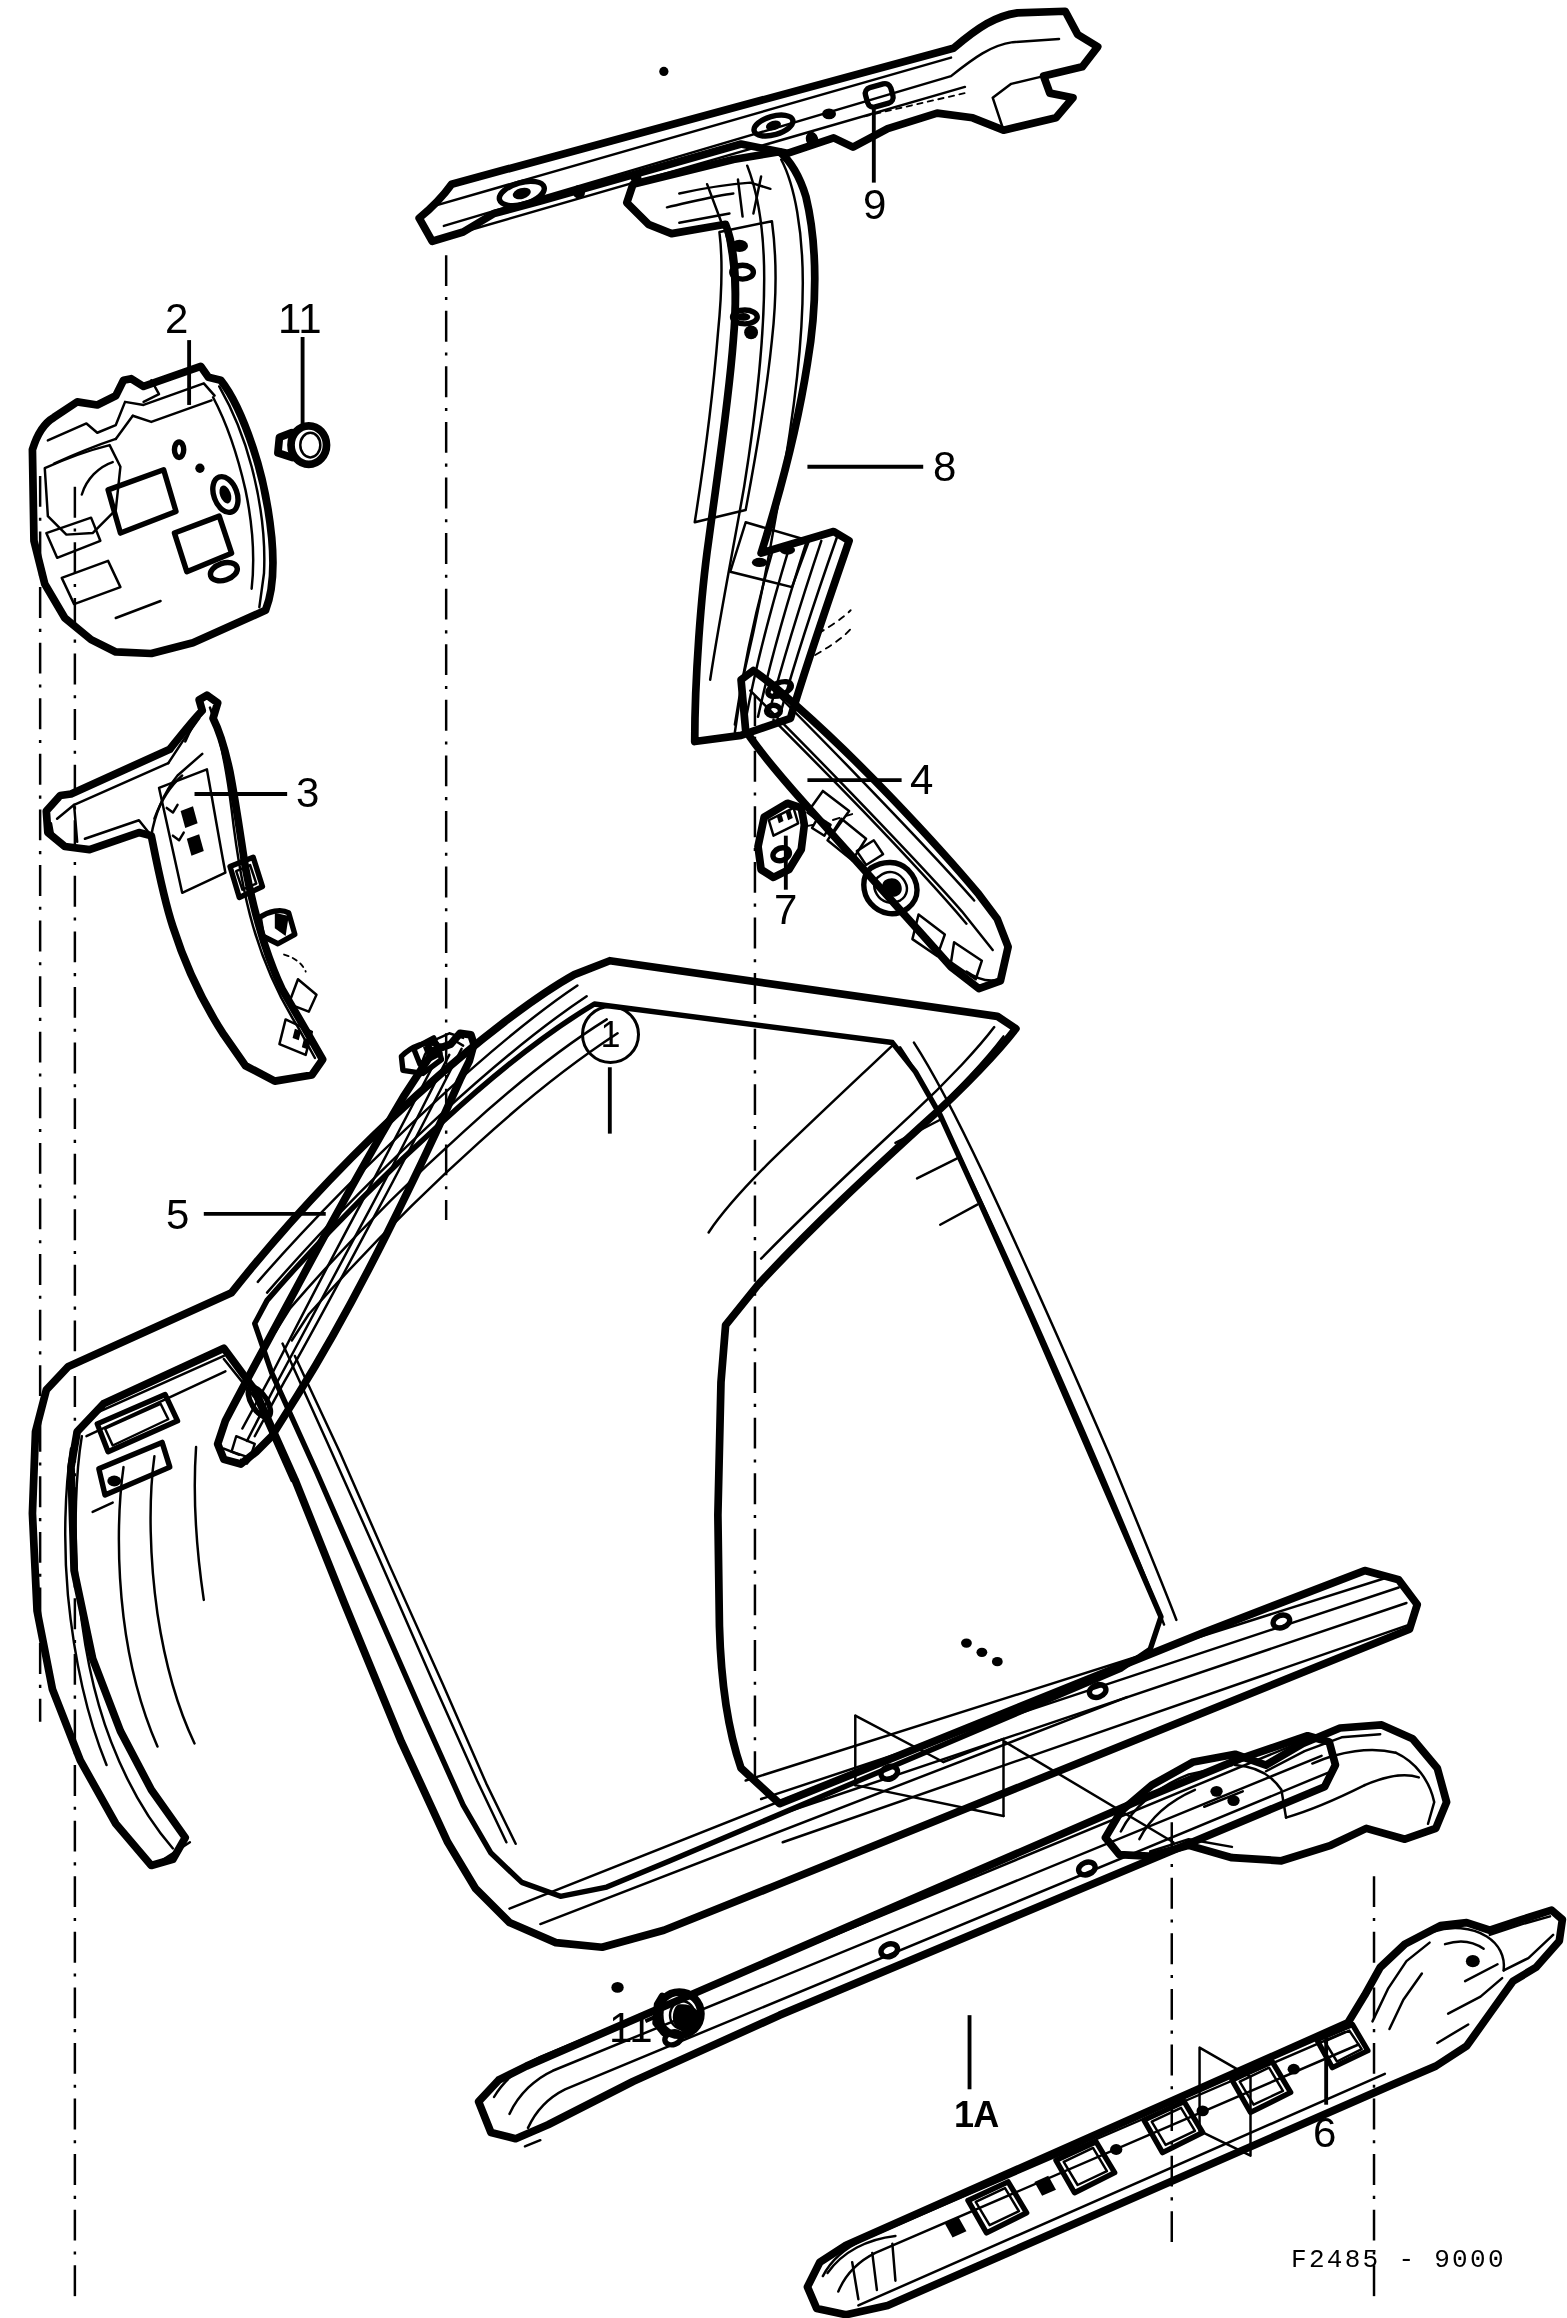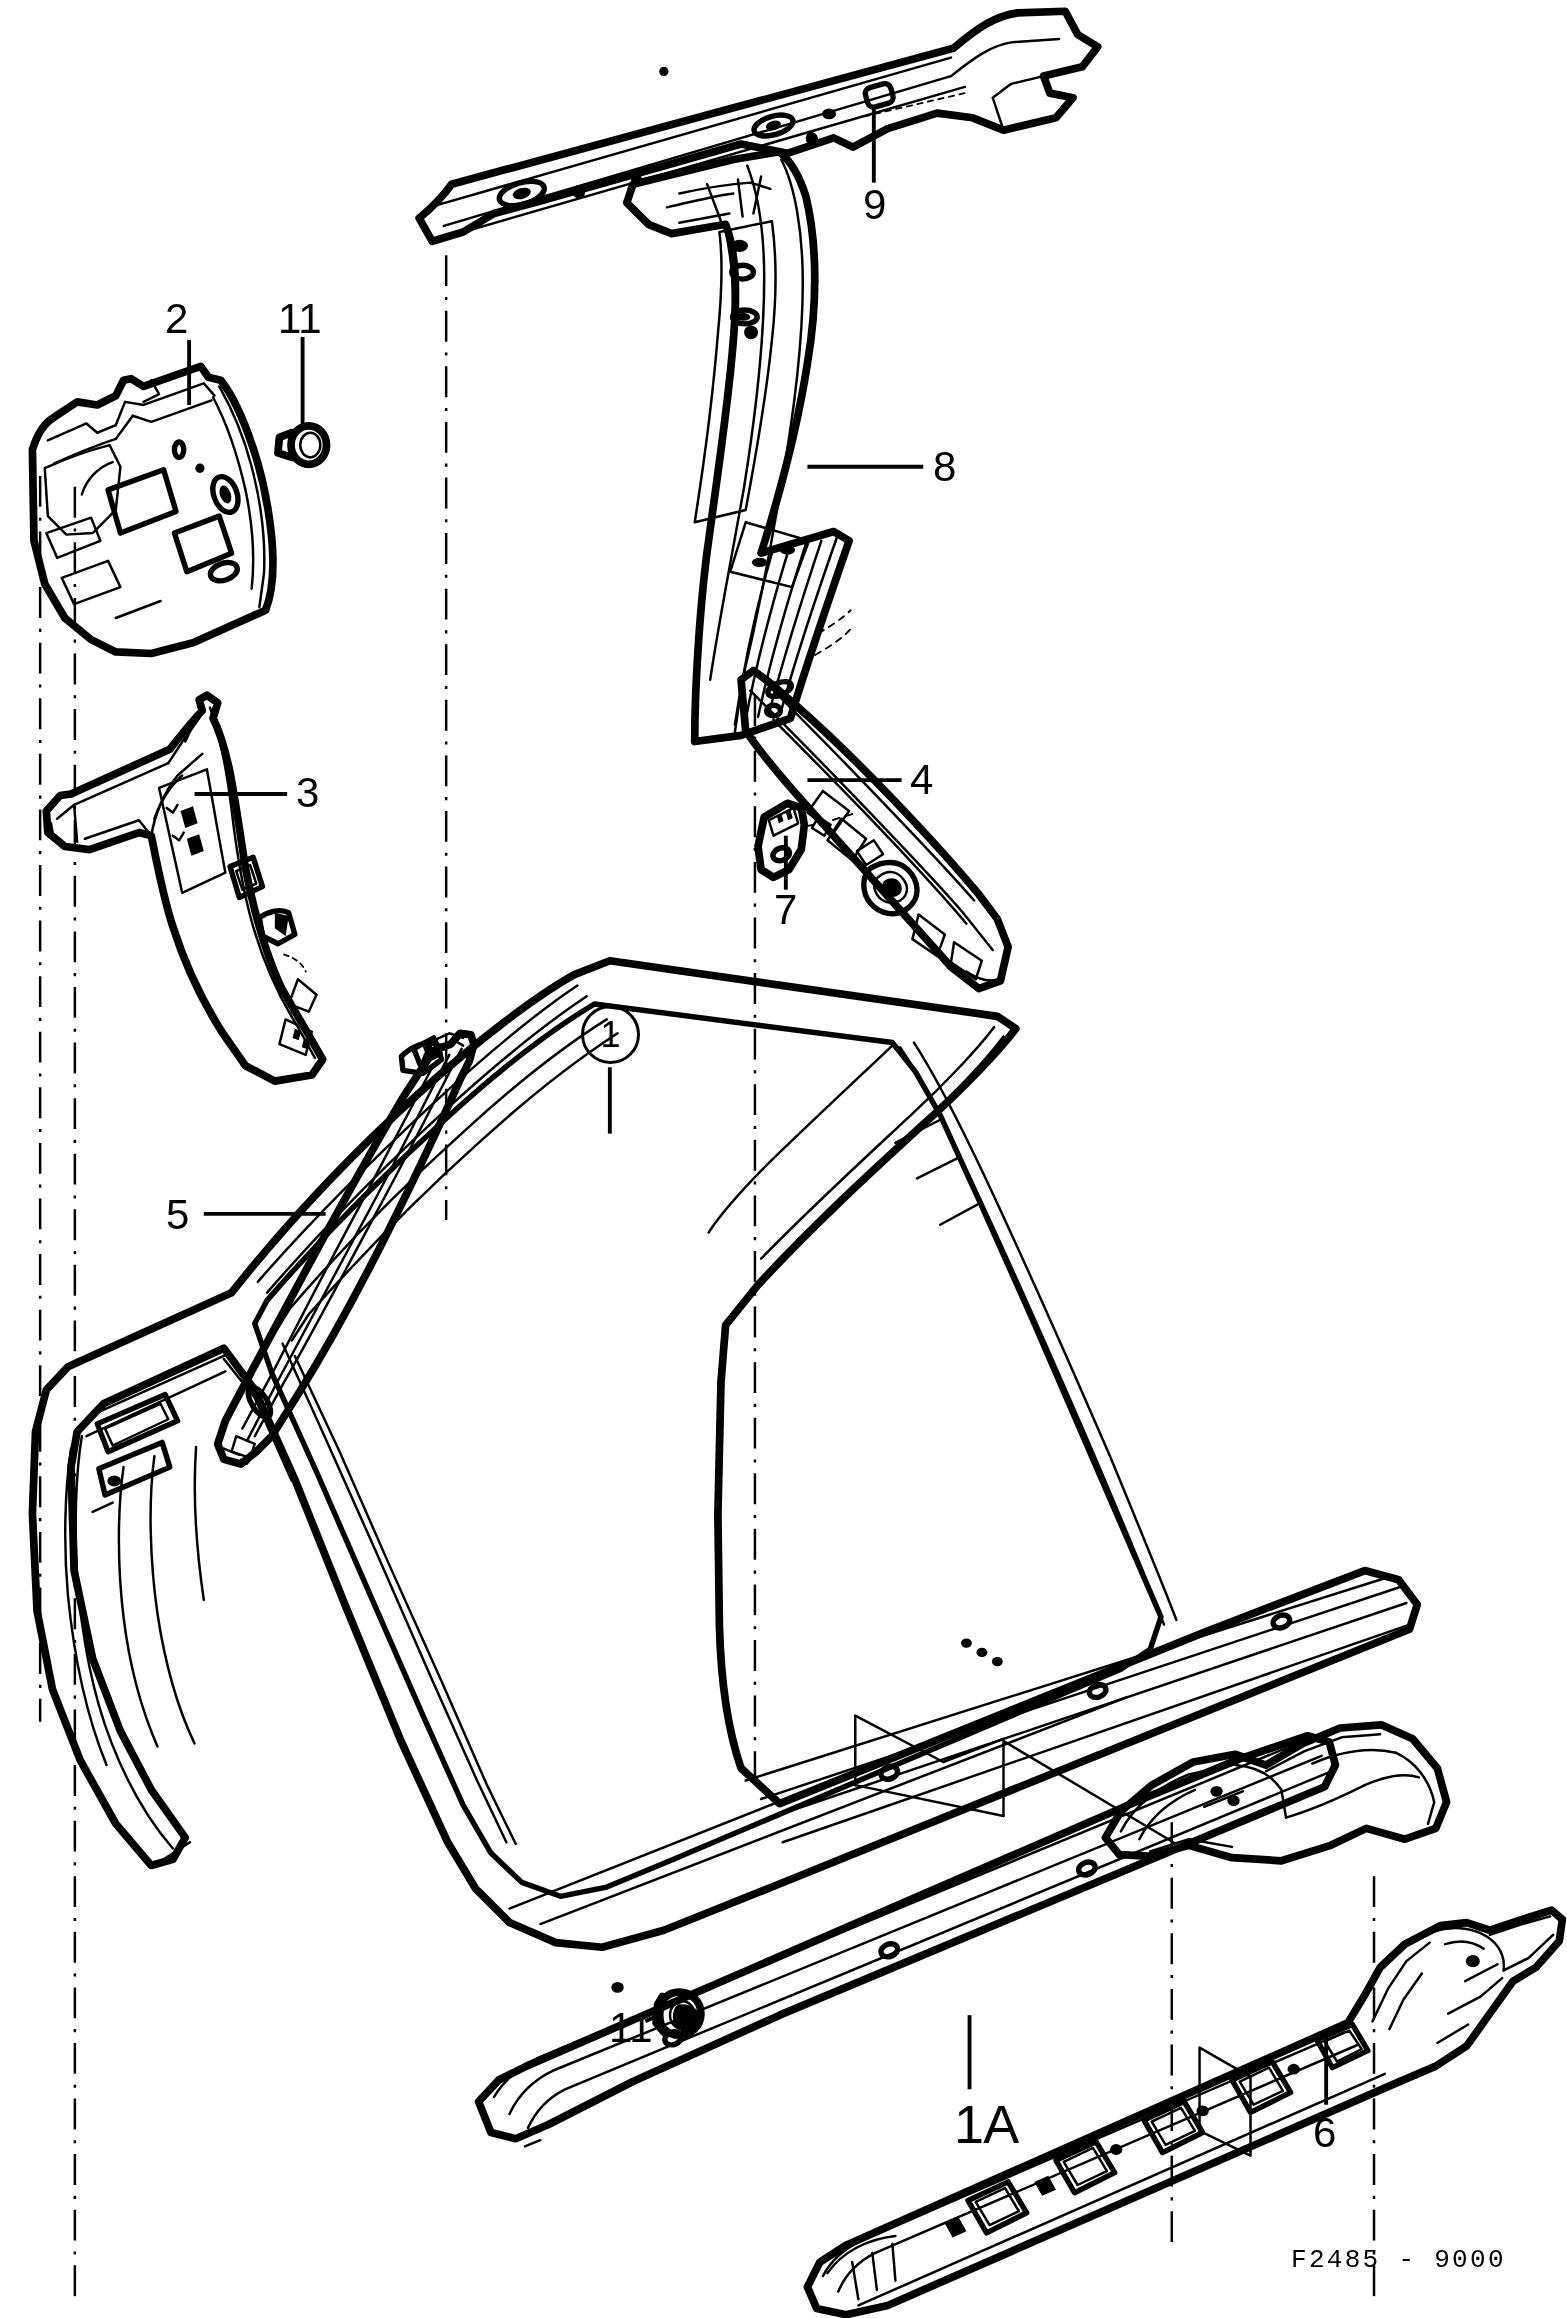--- a/index.html
+++ b/index.html
@@ -32,22 +32,22 @@
     font-family: "Liberation Sans", sans-serif;
     font-weight: 400;
     line-height: 1;
     white-space: nowrap;
     user-select: none;
   }
   .callout.num {
     font-size: 42px;
   }
   .callout.num-bold {
-    font-size: 54px;
-    font-weight: 400;
+    font-size: 36px;
+    font-weight: 700;
     letter-spacing: -0.8px;
   }
   .callout.circled {
     font-size: 36px;
     width: 59px;
     height: 59px;
     border: 3.1px solid #000;
     border-radius: 50%;
     display: flex;
     align-items: center;

